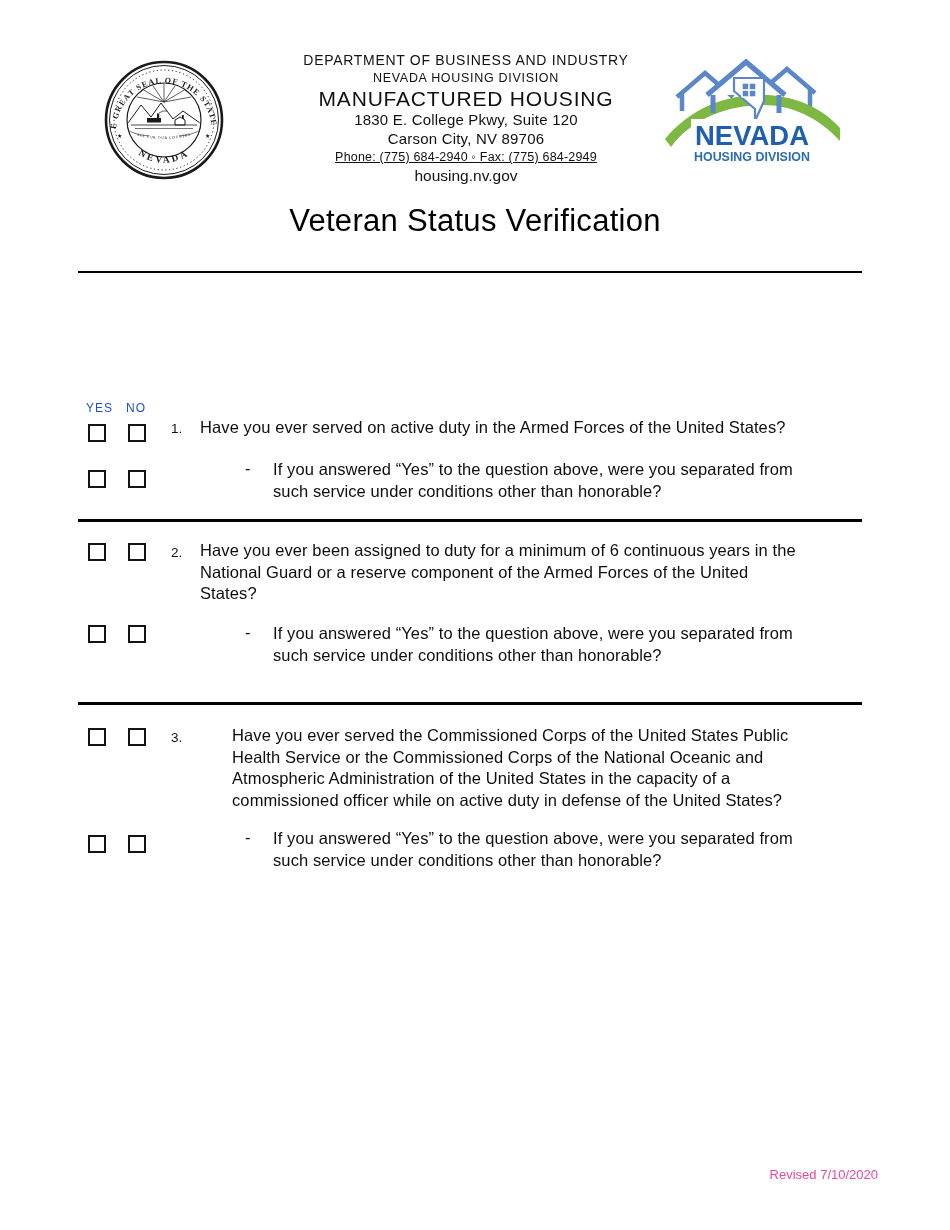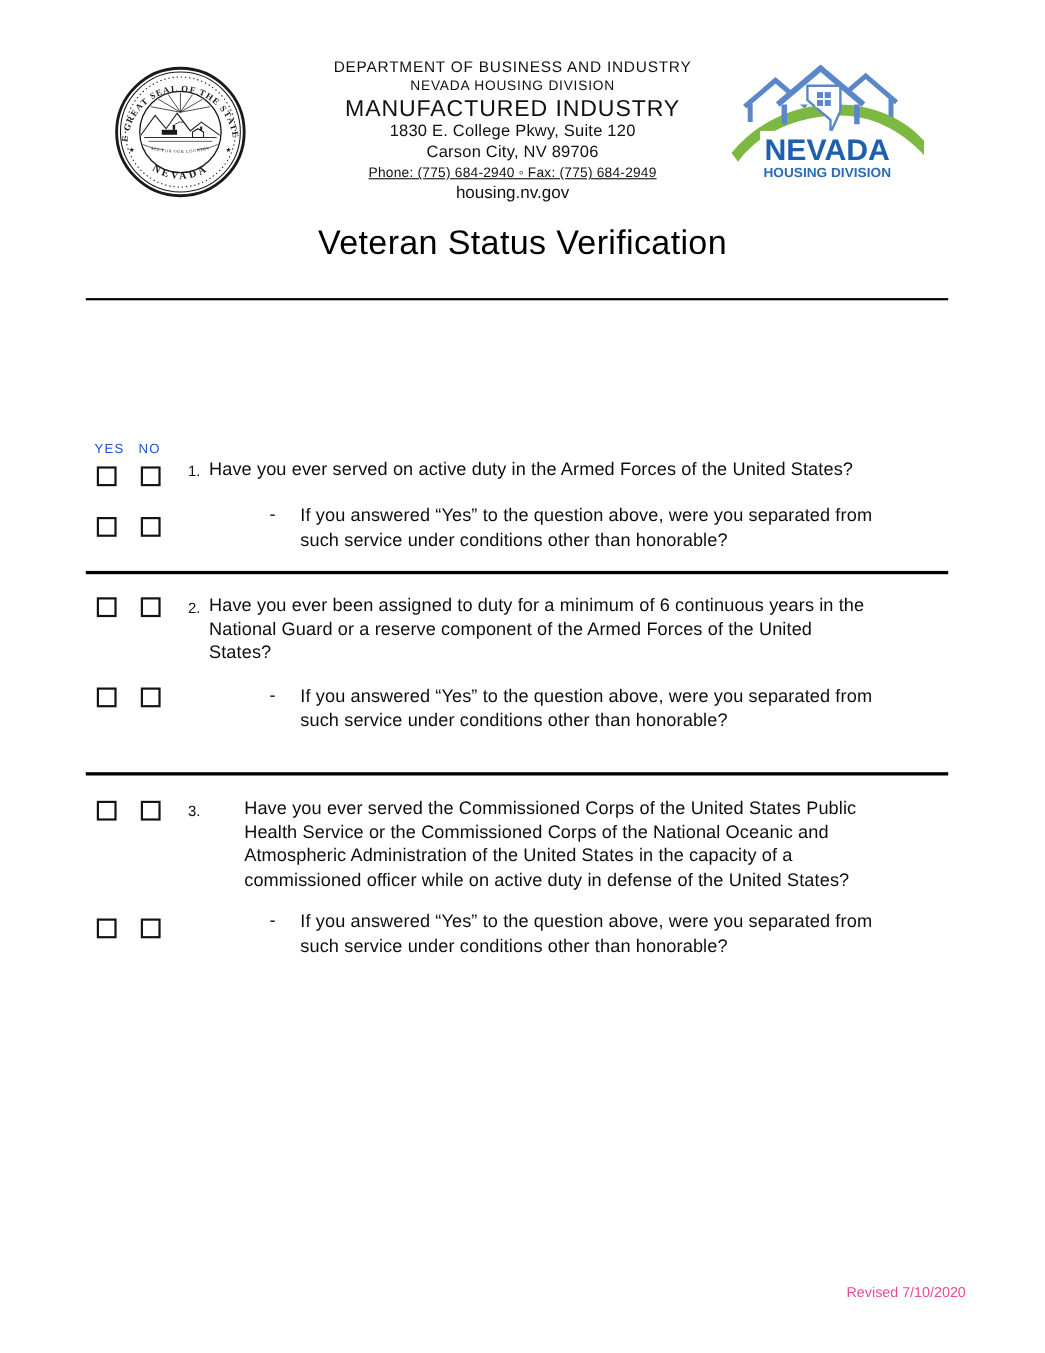--- a/index.html
+++ b/index.html
@@ -30,21 +30,21 @@
   .col-label { font-size:12px; letter-spacing:1px; color:#1d4ed8; top:401px; }
   .yes-label { left:86px; } .no-label { left:126px; }
   .checkbox { position:absolute; width:18px; height:18px; border:2px solid #141414; background:#fff; }
   .cb-yes { left:88px; } .cb-no { left:128px; }
   .r1 { top:424px; } .r1s { top:470px; }
   .r2 { top:543px; } .r2s { top:625px; }
   .r3 { top:728px; } .r3s { top:835px; }
 
   .qnum { font-size:13.5px; left:171px; color:#111; }
   .n1 { top:421px; } .n2 { top:545px; } .n3 { top:730px; }
-  .qtext { left:190px; width:690px; font-size:16.5px; line-height:21.5px;
+  .qtext { left:200px; width:690px; font-size:16.5px; line-height:21.5px;
            letter-spacing:0.1px; white-space:pre-line; color:#0e0e0e; }
   .t1 { top:417px; } .t2 { top:540px; } .t3 { top:725px;margin-left:32px; }
 
   .dash { left:245px; font-size:16.5px; color:#0e0e0e; }
   .d1 { top:459px; } .d2 { top:623px; } .d3 { top:828px; }
   .subtext { left:273px; width:614px; font-size:16.5px; line-height:21.5px;
              letter-spacing:0.1px; white-space:pre-line; color:#0e0e0e; }
   .st1 { top:459px; } .st2 { top:623px; } .st3 { top:828px; }
 
   
@@ -97,21 +97,21 @@
       </g>
       <text font-size="3.8" letter-spacing="0.6" fill="#1a1a1a" font-family="Liberation Serif, serif">
         <textPath href="#bannerArc" startOffset="50%" text-anchor="middle">ALL FOR OUR COUNTRY</textPath>
       </text>
     </svg>
   </div>
 
   <div class="abs hdr-center">
     <div class="hdr-dept">DEPARTMENT OF BUSINESS AND INDUSTRY</div>
     <div class="hdr-div">NEVADA HOUSING DIVISION</div>
-    <div class="hdr-prog">MANUFACTURED INDUSTRY</div>
+    <div class="hdr-prog">MANUFACTURED HOUSING</div>
     <div class="hdr-addr">1830 E. College Pkwy, Suite 120</div>
     <div class="hdr-addr">Carson City, NV 89706</div>
     <div class="hdr-phone">Phone: (775) 684-2940 ◦ Fax: (775) 684-2949</div>
     <div class="hdr-web">housing.nv.gov</div>
   </div>
 
   <div class="abs logo-wrap">
     <svg viewBox="0 0 178 118" width="178" height="118">
 
       <g stroke="#5b87c8" stroke-width="4.5" fill="none">

